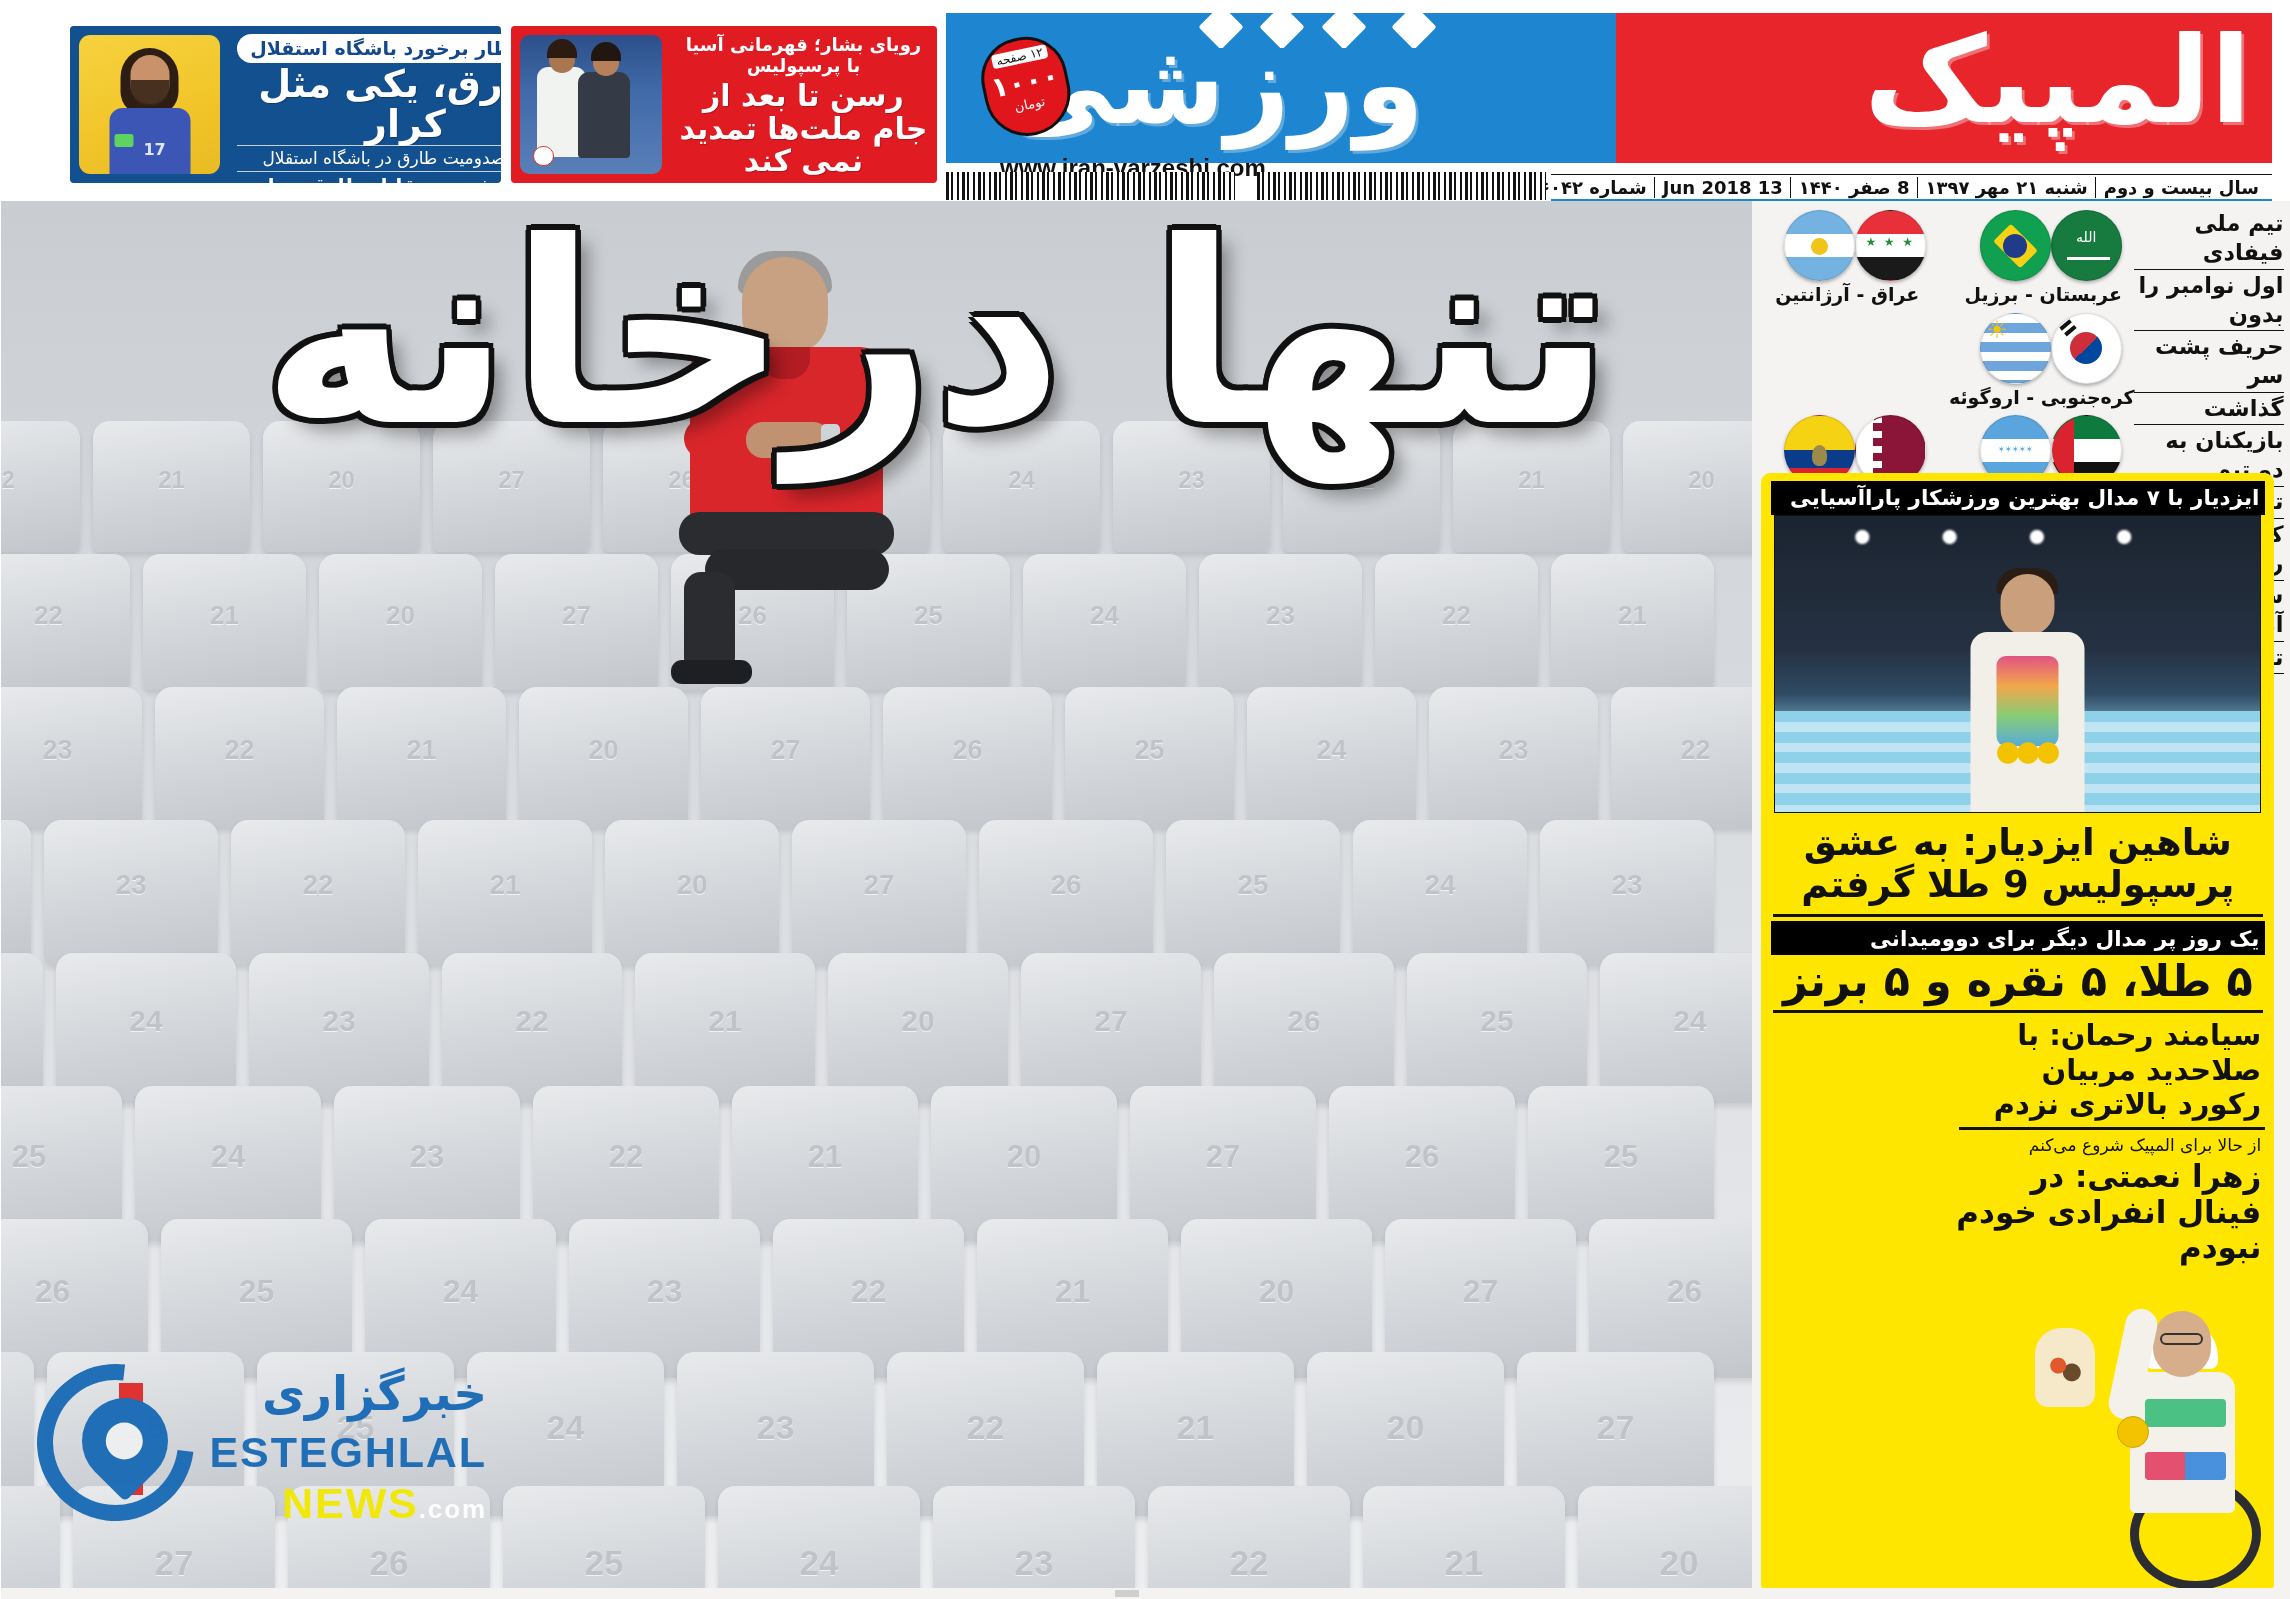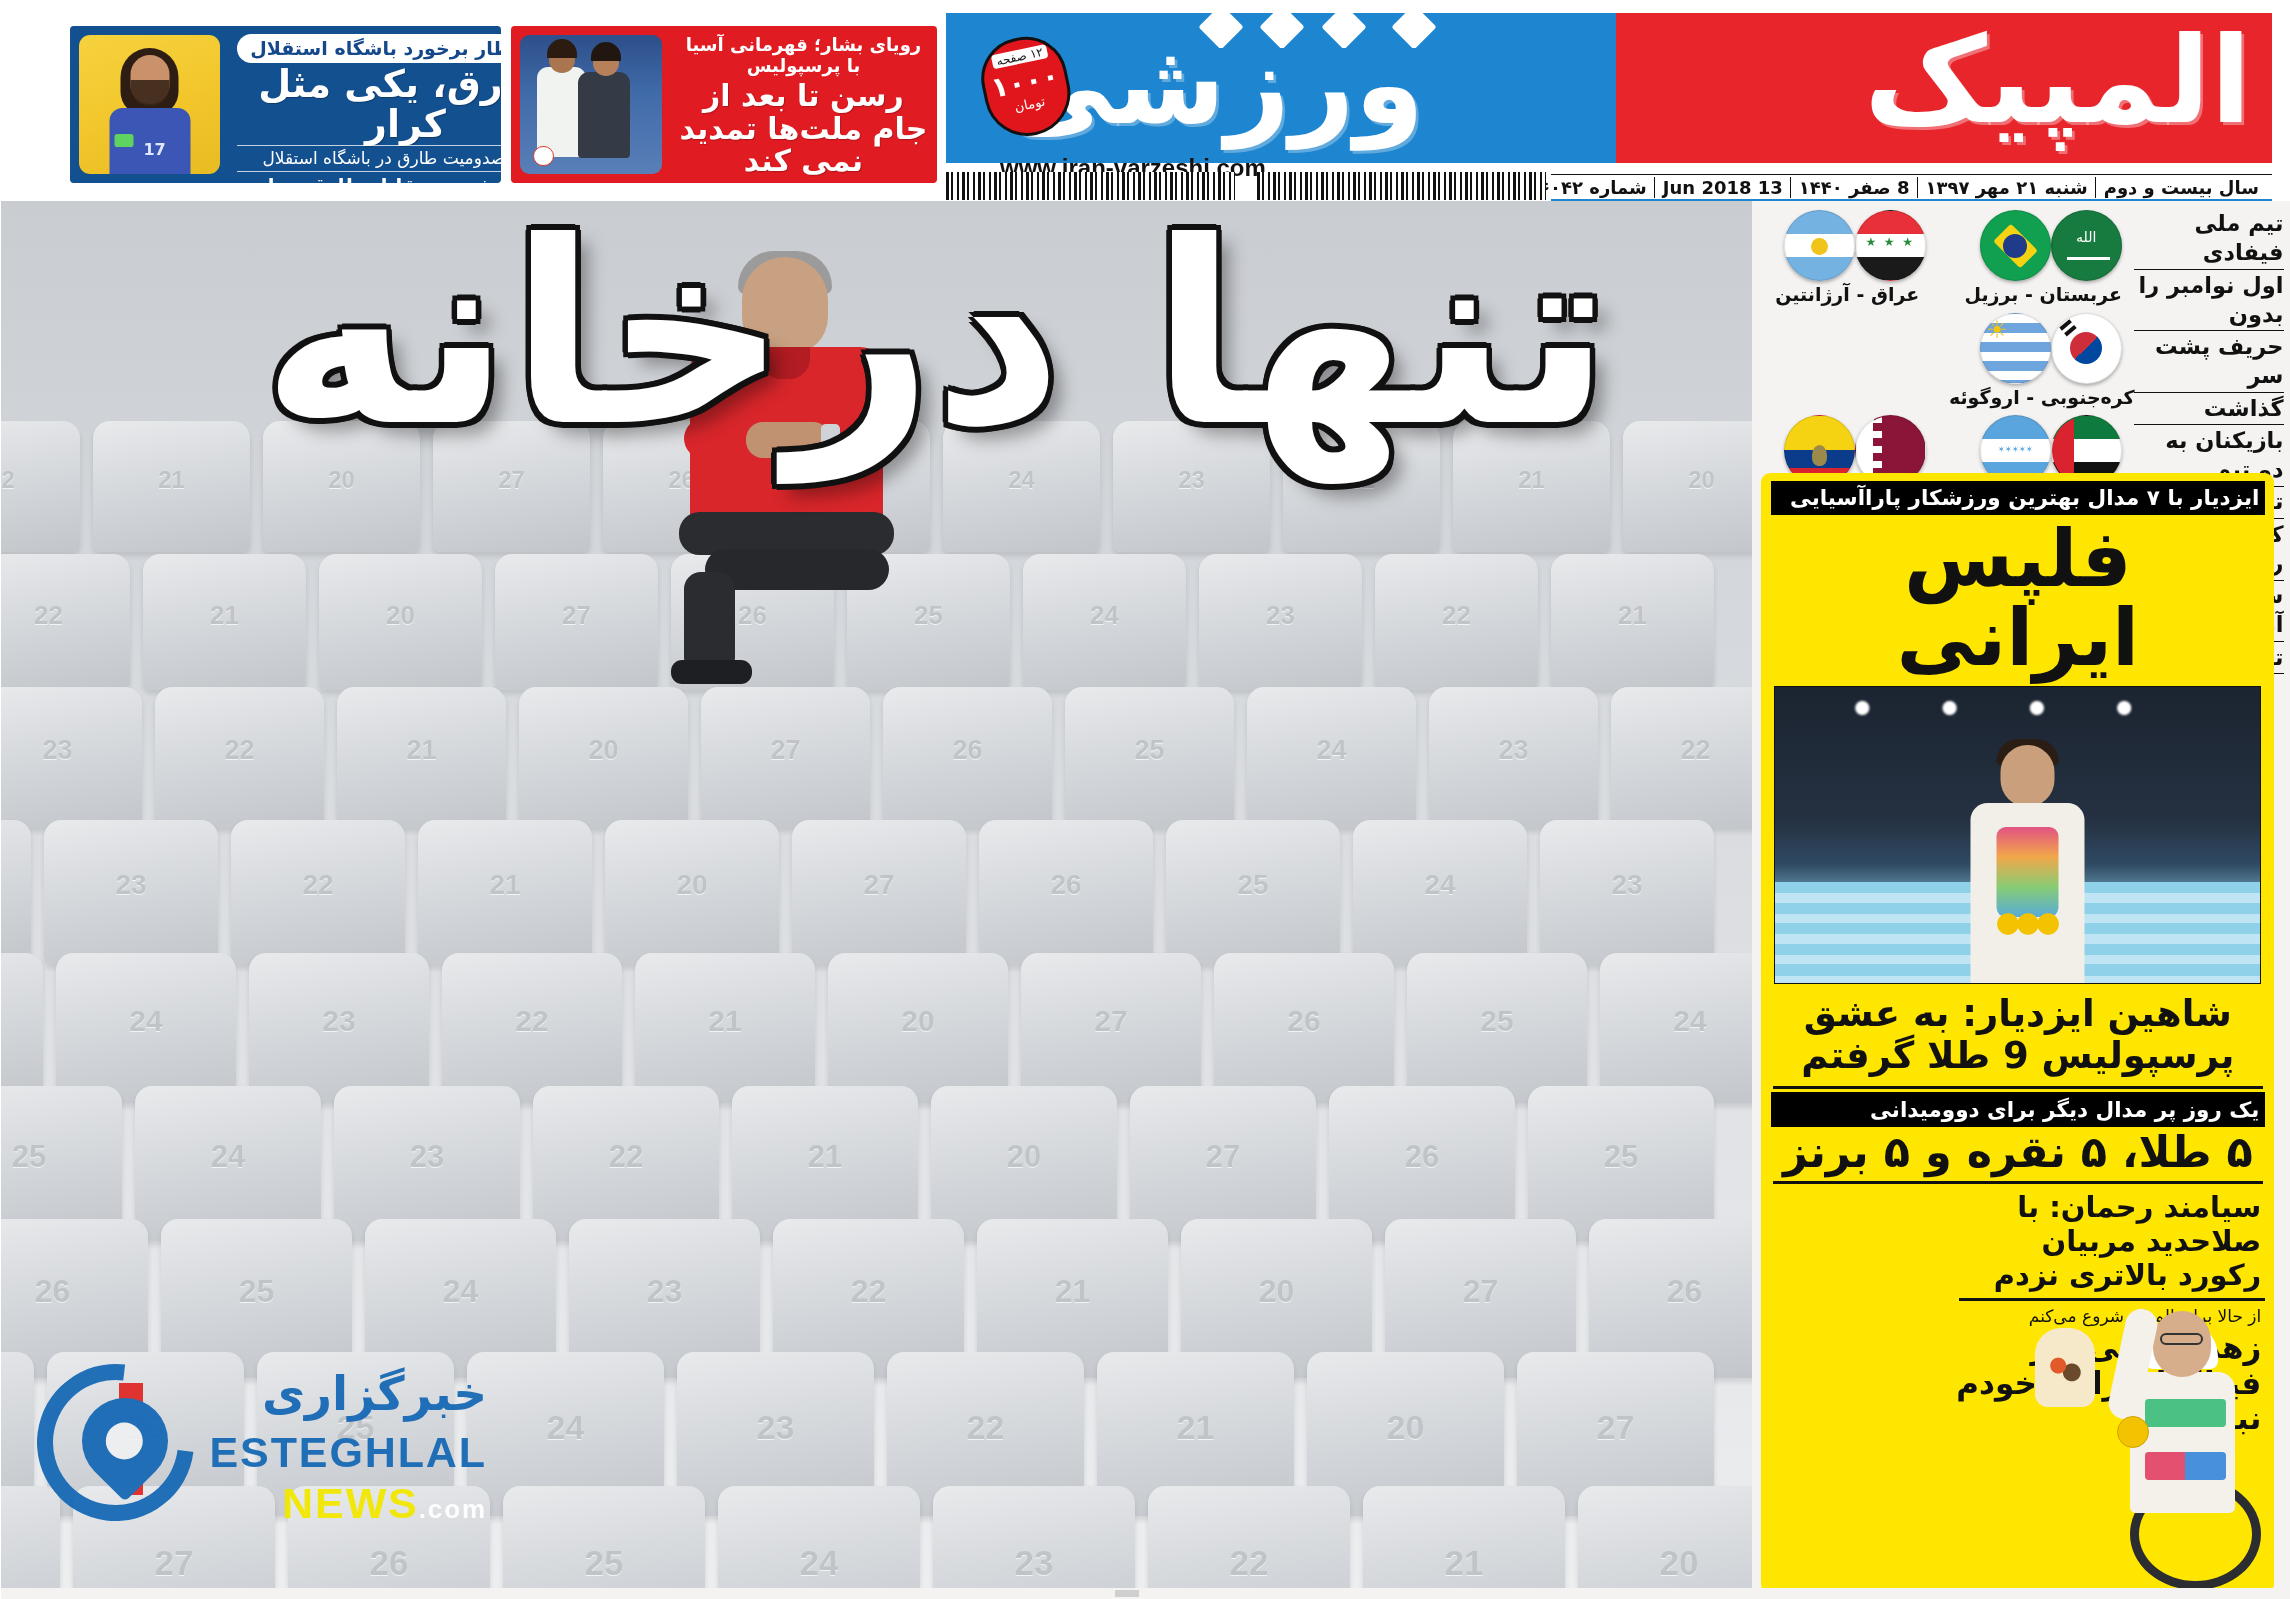--- a/index.html
+++ b/index.html
@@ -747,21 +747,20 @@
               <div class="fl b f-qat"></div>
               <div class="fl f-ecu"></div>
             </div>
             <div class="fl-label">قطر - اکوادور</div>
           </div>
         </div>
       </div>
 
     <div class="ybox">
       <div class="yb-black">ایزدیار با ۷ مدال بهترین ورزشکار پاراآسیایی</div>
-      <div class="yb-title">فلپس ایرانی</div>
 
       <div class="yb-photo">
         <div class="yp-lights"></div>
         <div class="yp-pool"></div>
         <div class="yp-man">
           <div class="ym-hair"></div>
             <div class="ym-head"></div>
           <div class="ym-body"></div>
             <div class="ym-med"></div>
             <div class="ym-gold"></div>

